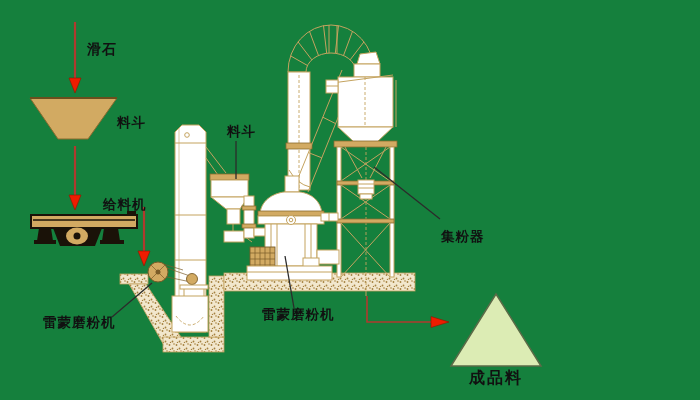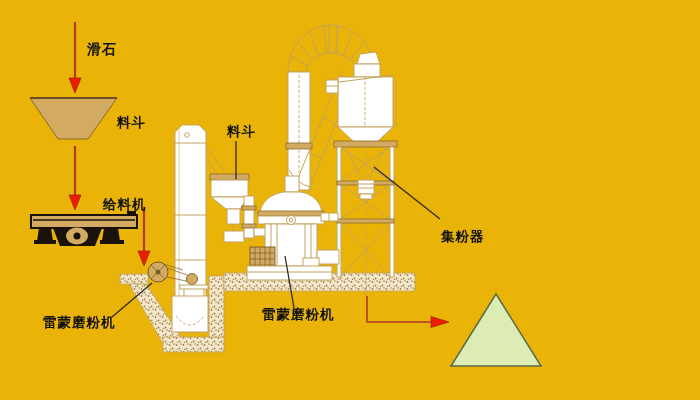--- a/index.html
+++ b/index.html
@@ -1,17 +1,17 @@
 <!DOCTYPE html>
 <html style="--line-tan: #c4a35f; --fill-tan: #d2aa62; --stipple-bg: #f2e7cd; --stipple-dot: #a5813f; --arrow-line: #b03a2e; --arrow-red: #ee1c00; --triangle-green: #dcecb4; --label-color: #111111;"><head>
 <meta charset="utf-8">
 <style>
   html,body{margin:0;padding:0;background:#ffffff;}
   #stage{
-    position:relative;width:700px;height:400px;background:#eab308;overflow:hidden;
+    position:relative;width:700px;height:400px;background:#15803d;overflow:hidden;
     font-family:"Liberation Sans","DejaVu Sans",sans-serif;
   }
   #art{position:absolute;left:0;top:0;}
   .label{
     position:absolute;color:var(--label-color,#111);font-weight:bold;
     font-size:13.5px;line-height:1.1;white-space:nowrap;letter-spacing:1px;
   }
   .label.big{font-size:16px;letter-spacing:2px;}
   .label.small{font-size:12px;letter-spacing:0;}
   .label.ctr{width:90px;text-align:center;white-space:nowrap;}
@@ -237,14 +237,15 @@
     </g>
   </svg>
 
   <div class="label" style="left:87px;top:42px;font-size:14px;">滑石</div>
   <div class="label" style="left:117px;top:116px;">料斗</div>
   <div class="label" style="left:103px;top:190px;margin-top:8px;">给料机</div>
   <div class="label" style="left:43px;top:316px;">雷蒙磨粉机</div>
   <div class="label" style="left:227px;top:125px;">料斗</div>
   <div class="label" style="left:262px;top:308px;">雷蒙磨粉机</div>
   <div class="label" style="left:441px;top:230px;">集粉器</div>
+  <div class="label big ctr" style="left:451px;top:369px;">成品料</div>
 
 </div>
 
 </body></html>

